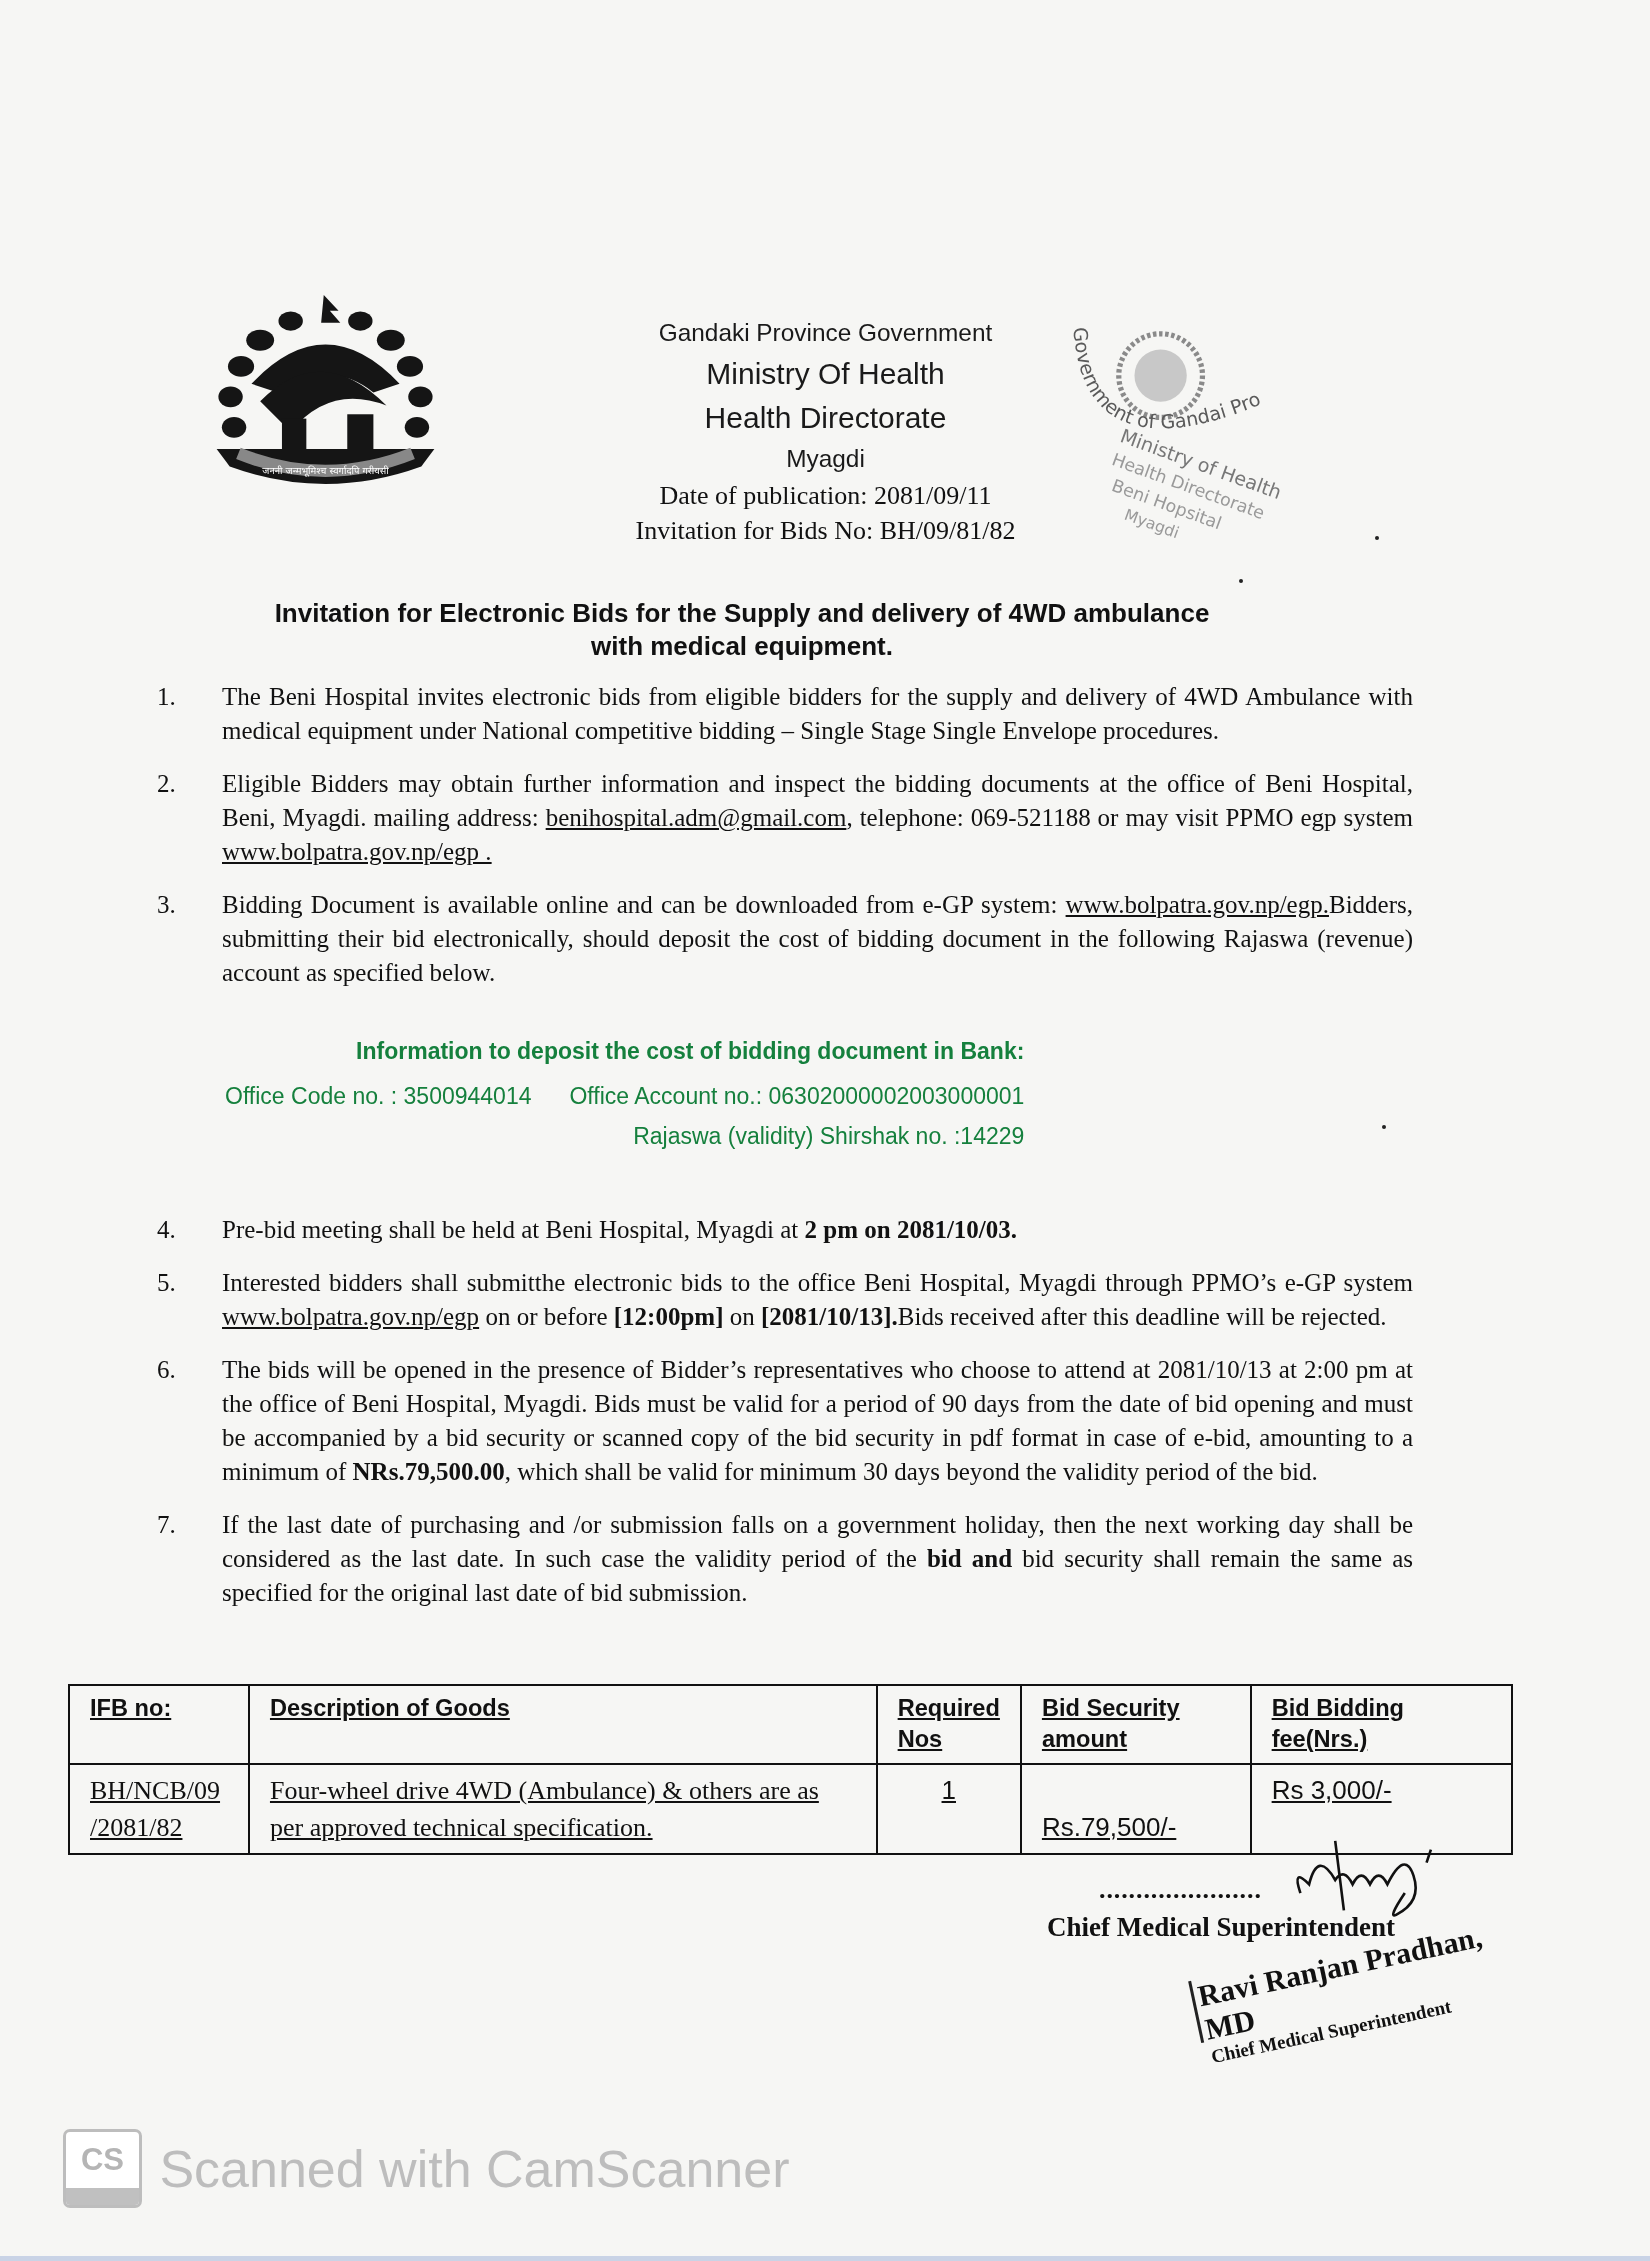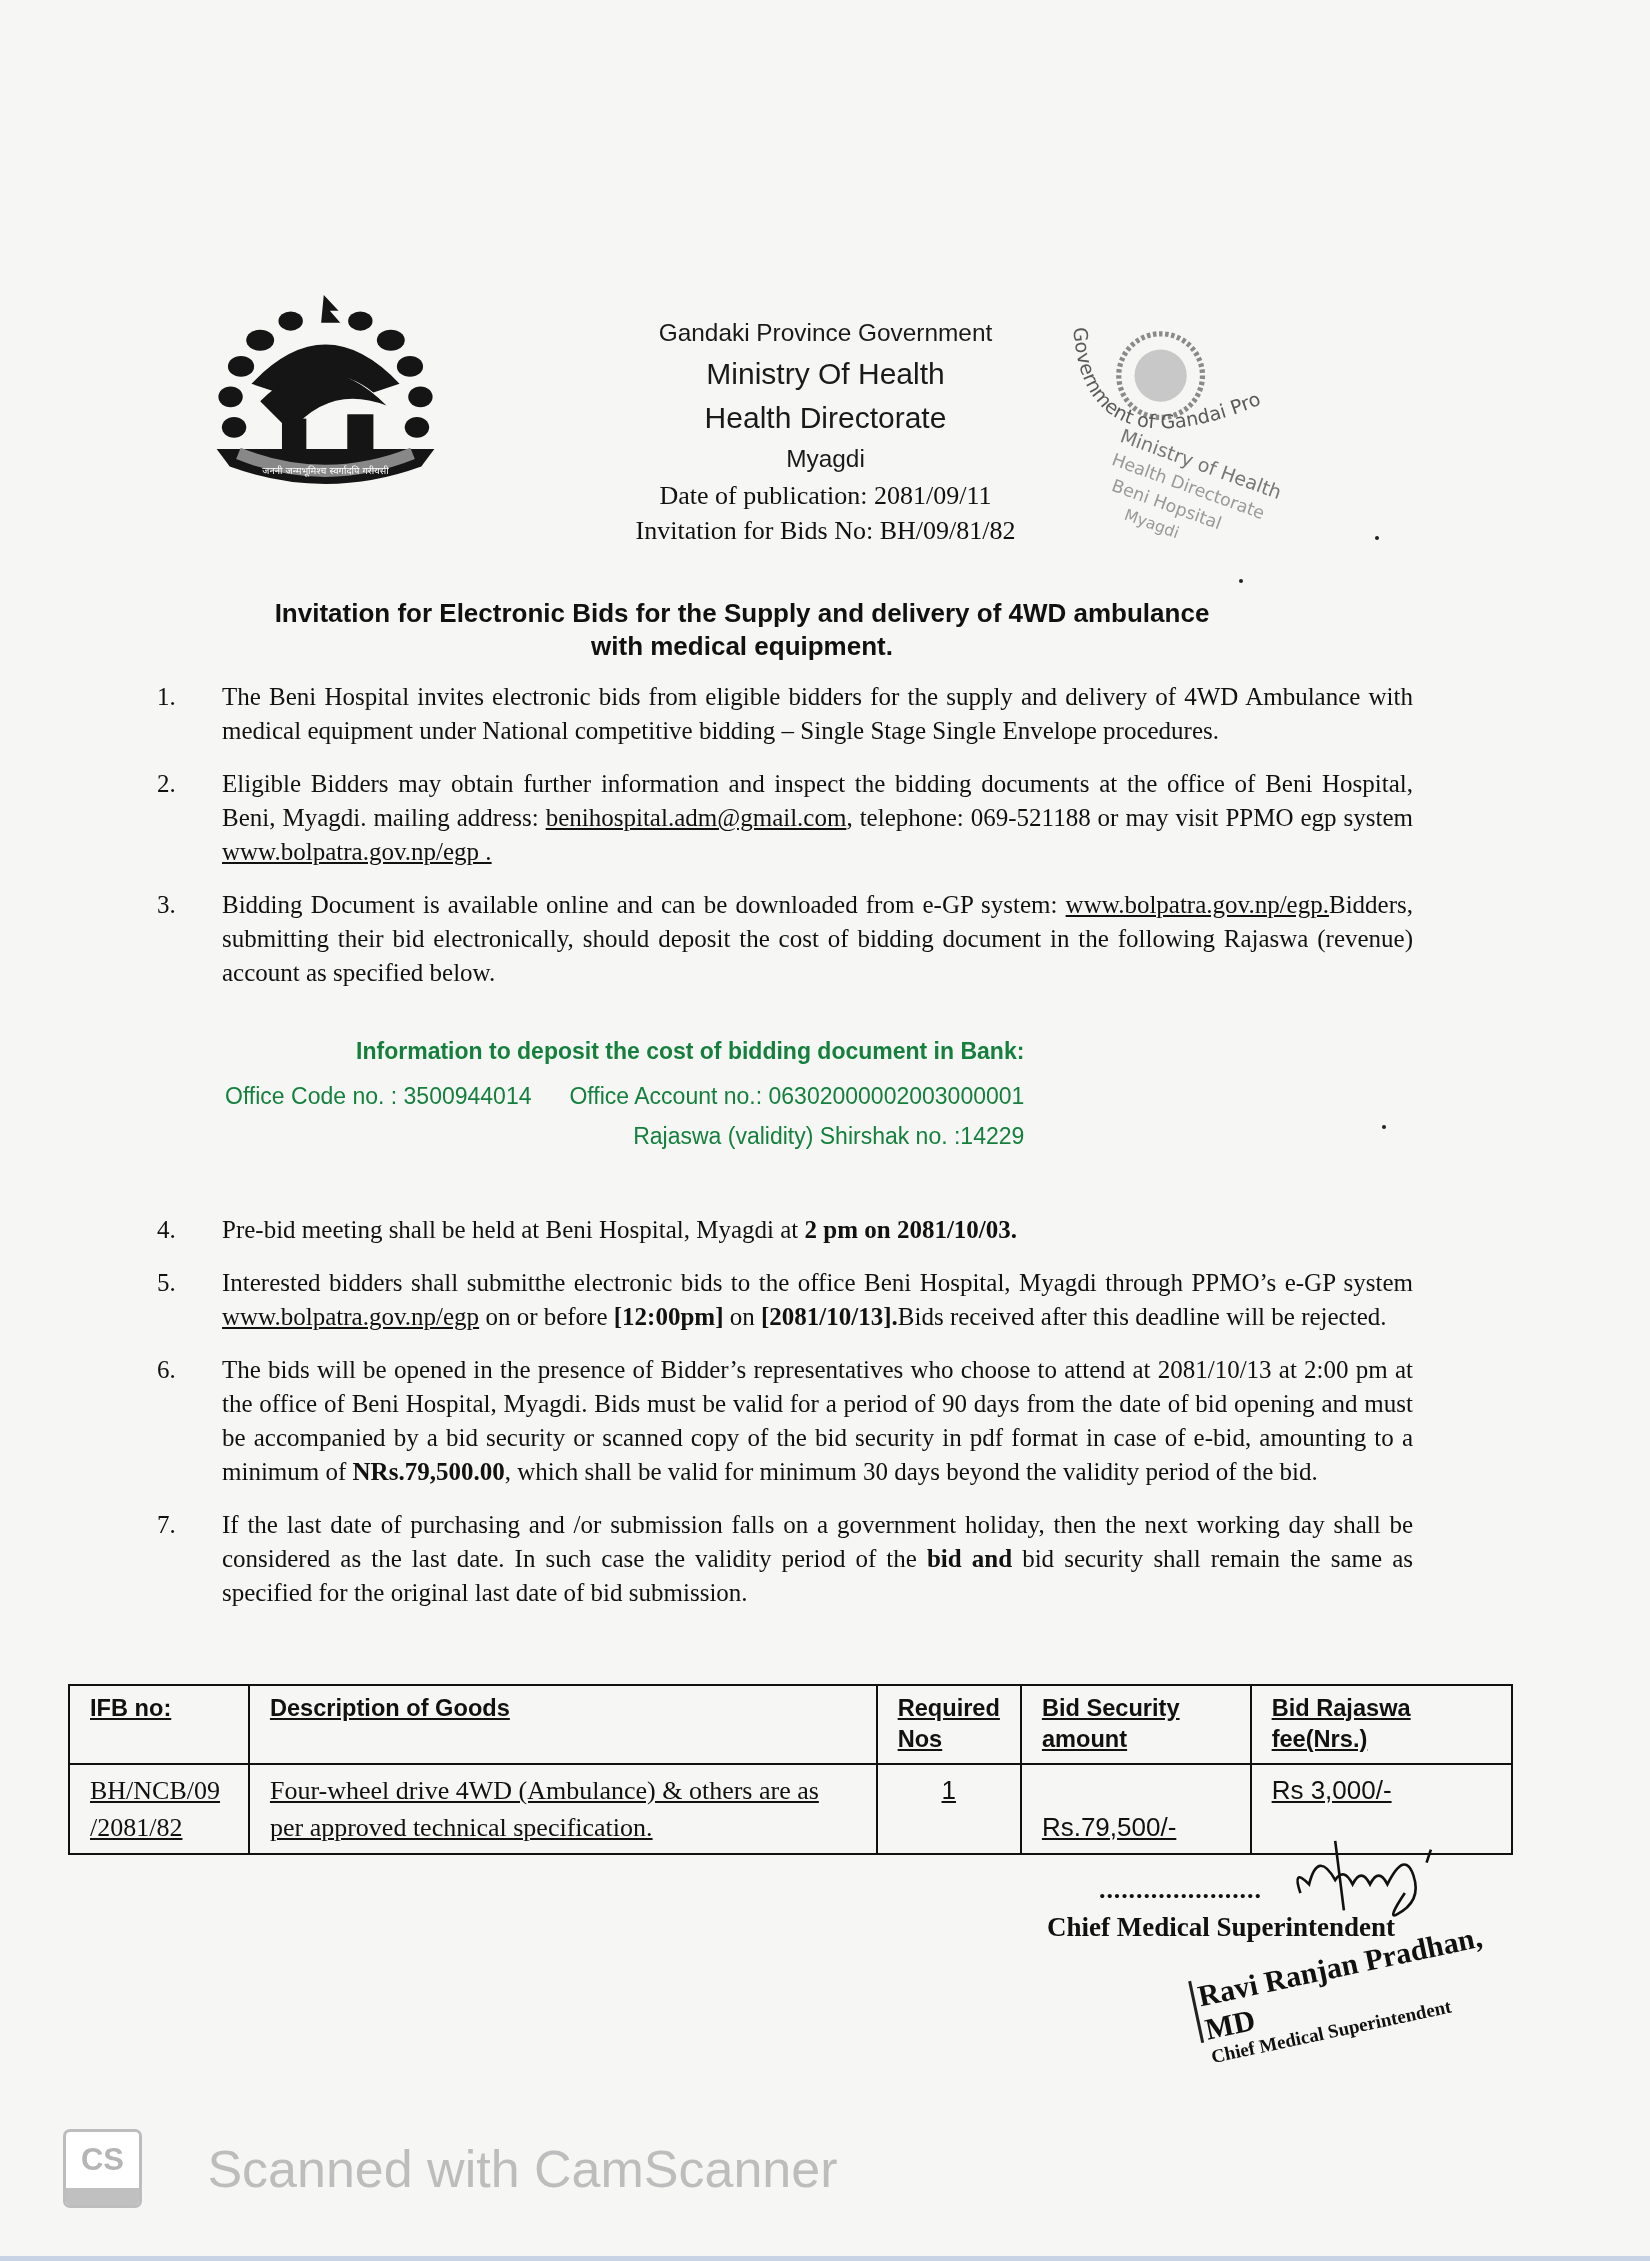--- a/index.html
+++ b/index.html
@@ -44,21 +44,21 @@
   td.sans { font-family: "Liberation Sans", sans-serif; font-size: 24.4px; }
 
   .sig-area { position: absolute; left: 1047px; top: 1849px; width: 489px; height: 262px; }
   .dots { position: absolute; left: 52px; top: 26px; font-size: 26px; letter-spacing: 0.9px; font-weight: bold; }
   .sig-title { position: absolute; left: 0; top: 63px; font-family: "Liberation Serif", serif; font-weight: bold; font-size: 27px; }
   .name-stamp { position: absolute; left: 148px; top: 131px; transform: rotate(-12deg); transform-origin: left top; }
   .name-stamp .n1 { font-family: "Liberation Serif", serif; font-weight: bold; font-size: 30px; }
   .name-stamp .n2 { font-family: "Liberation Serif", serif; font-weight: bold; font-size: 19px; }
   .name-stamp::before { content:""; position:absolute; left:-7px; top:0; width:2.6px; height:63px; background:#222; }
 
-  .watermark { position: absolute; left: 63px; top: 2129px; display: flex; align-items: center; color: #bdbdbd; gap: 48px; }
+  .watermark { position: absolute; left: 63px; top: 2129px; display: flex; align-items: center; color: #bdbdbd; }
   .cs-logo { width: 73px; height: 73px; border: 3.5px solid #bdbdbd; border-radius: 7px; background: #fff; display: flex; flex-direction: column; overflow: hidden; }
   .cs-logo .top { flex: 1; display: flex; align-items: center; justify-content: center; font-family: "Liberation Sans", sans-serif; font-weight: bold; font-size: 31px; color: #b5b5b5; }
   .cs-logo .bot { height: 17.4px; background: #c0c0c0; }
   .wm-text { margin-left: 17.4px; font-family: "Liberation Sans", sans-serif; font-size: 52px; color: #bdbdbd; }
   .bottom-bar { position: absolute; left: 0; right: 0; bottom: 0; height: 5.2px; background: #c9d3e6; }
   .speck { position: absolute; width: 4.4px; height: 4.4px; border-radius: 50%; background: #222; }
 </style>
 </head>
 <body>
 
@@ -169,21 +169,21 @@
         <col style="width:143px">
         <col style="width:230px">
         <col style="width:262px">
     </colgroup>
     <thead>
       <tr>
         <th>IFB no:</th>
         <th>Description of Goods</th>
         <th>Required Nos</th>
         <th>Bid Security amount</th>
-        <th>Bid Rajaswa fee(Nrs.)</th>
+        <th>Bid Bidding fee(Nrs.)</th>
       </tr>
     </thead>
     <tbody>
       <tr>
         <td>BH/NCB/09 /2081/82</td>
         <td>Four-wheel drive 4WD (Ambulance) &amp; others are as per approved technical specification.</td>
         <td class="center sans">1</td>
         <td class="sans" style="vertical-align:bottom;">Rs.79,500/-</td>
         <td class="sans">Rs 3,000/-</td>
       </tr>

